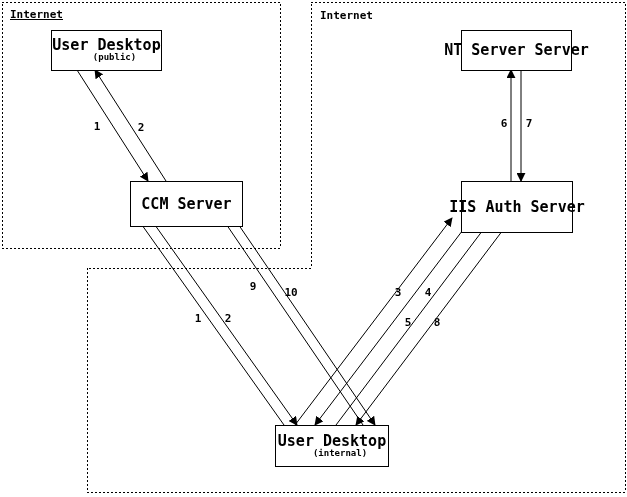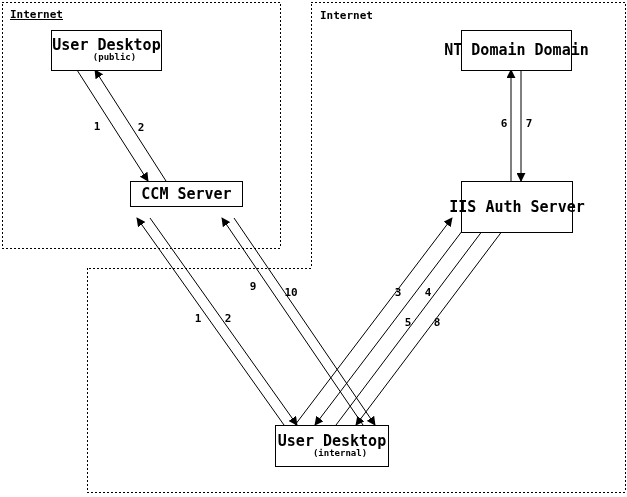--- a/index.html
+++ b/index.html
@@ -67,26 +67,26 @@
   </svg>
 
   <div class="zone-label" style="left:10px;top:8px;text-decoration:underline;">Internet</div>
   <div class="zone-label" style="left:320px;top:9px;">Internet</div>
 
   <div class="node" style="left:51px;top:30px;width:111px;height:41px;">
     <span class="title">User Desktop</span>
     <span class="sub">(public)</span>
   </div>
 
-  <div class="node" style="left:130px;top:181px;width:113px;height:26px;">
+  <div class="node" style="left:130px;top:181px;width:113px;height:46px;">
     <span class="title">CCM Server</span>
   </div>
 
   <div class="node" style="left:461px;top:30px;width:111px;height:41px;">
-    <span class="title">NT Domain Domain</span>
+    <span class="title">NT Server Server</span>
   </div>
 
   <div class="node" style="left:461px;top:181px;width:112px;height:52px;">
     <span class="title">IIS Auth Server</span>
   </div>
 
   <div class="node" style="left:275px;top:425px;width:114px;height:42px;">
     <span class="title">User Desktop</span>
     <span class="sub">(internal)</span>
   </div>

